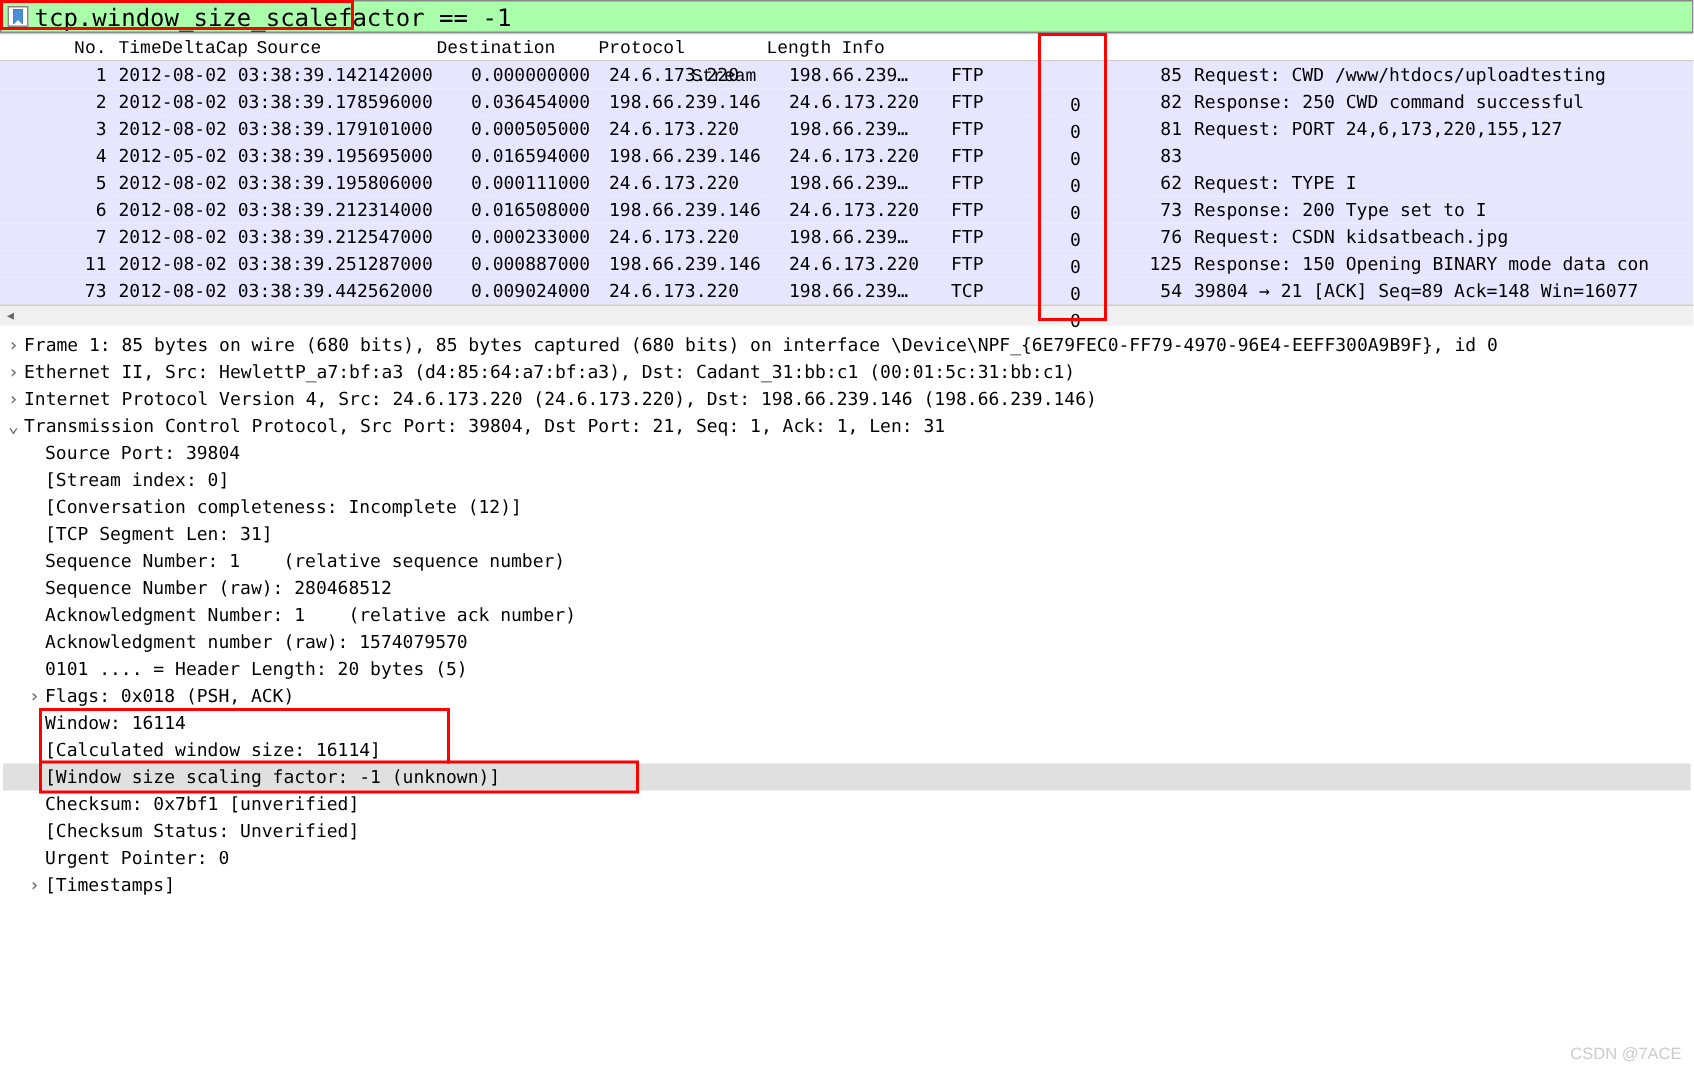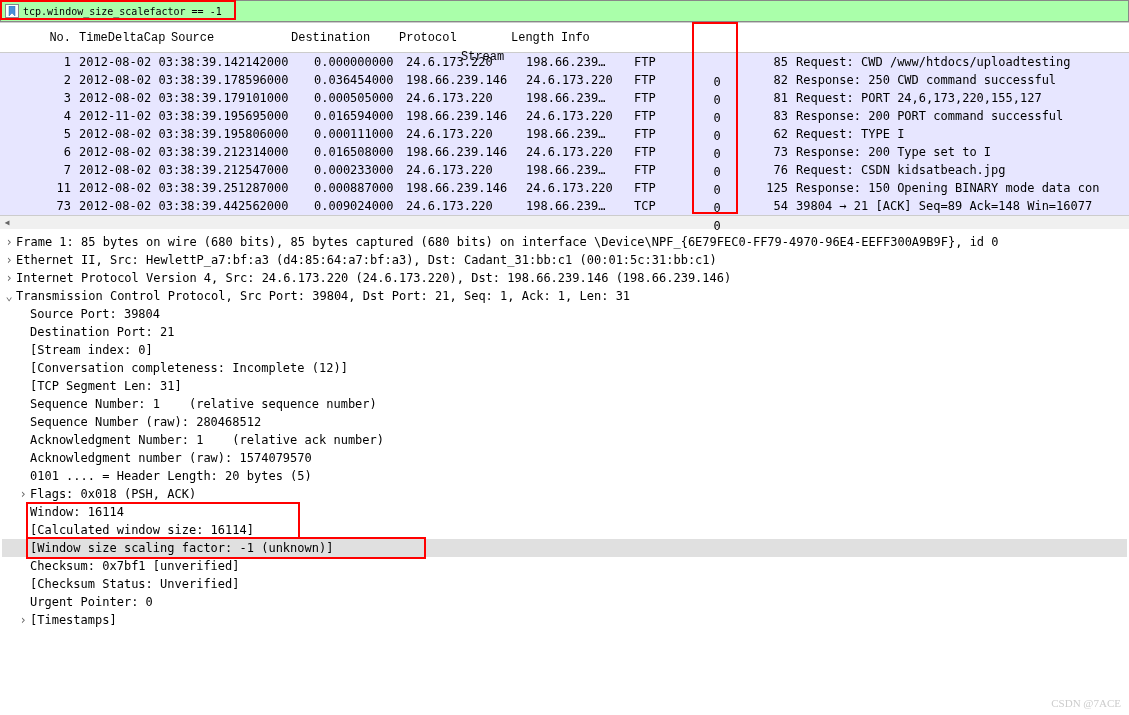--- a/index.html
+++ b/index.html
@@ -1,23 +1,23 @@
 <!DOCTYPE html>
 <html><head>
 <meta charset="utf-8">
 <style>
 * { margin:0; padding:0; box-sizing:border-box; }
 body { font-family: "Consolas","Courier New",monospace; font-size:12px; background:#fff; color:#000; width:1129px; height:715px; overflow:hidden; position:relative; }
 .filter-bar { background:#aaffaa; border:1px solid #888; display:flex; align-items:center; padding:2px 4px; height:22px; }
 .filter-bar .bookmark-icon { width:14px; height:14px; border:1px solid #888; background:#fff; display:flex; align-items:center; justify-content:center; margin-right:4px; position:relative; }
 .filter-bar .bookmark-icon svg { width:10px; height:10px; }
-.filter-text { font-family:monospace; font-size:10px; position:relative; }
+.filter-text { font-family:monospace; font-size:16px; position:relative; }
 .red-box-filter { position:absolute; left:0px; top:0px; width:236px; height:20px; border:2px solid red; pointer-events:none; }
 .packet-list { border-top:1px solid #ccc; }
-.header-row { display:flex; background:#fff; border-bottom:1px solid #ccc; height:30px; align-items:center; }
+.header-row { display:flex; background:#fff; border-bottom:1px solid #ccc; height:18px; align-items:center; }
 .header-row > div, .packet-row > div { padding:1px 4px; white-space:nowrap; overflow:hidden; }
 .col-no { width:75px; text-align:right; padding-right:10px;}
 .col-time { width:235px; }
 .col-delta { width:92px; }
 .col-src { width:120px; }
 .col-dst { width:108px; }
 .col-proto { width:62px; }
 .col-stream { width:50px; text-align:center;margin-top:39px; }
 .col-len { width:50px; text-align:right; padding-right:8px;}
 .col-info { flex:1; }
@@ -25,21 +25,21 @@
 .red-box-stream { position:absolute; left:692px; top:22px; width:46px; height:192px; border:2px solid red; pointer-events:none; z-index:5;}
 .scroll-h { height:14px; background:#f0f0f0; border-top:1px solid #ccc; display:flex; align-items:center;}
 .scroll-h .thumb-arrow { width:14px; height:14px; display:flex;align-items:center;justify-content:center;color:#666;}
 .details { padding:4px 2px; font-family:monospace; font-size:12px; line-height:18px; overflow:auto; height:calc(715px - 22px - 18px - 162px - 14px - 6px);}
 .details .line { white-space:pre; display:flex; align-items:center;}
 .details .toggle { width:14px; display:inline-flex; justify-content:center; color:#666; cursor:pointer;}
 .details .indent1 { padding-left:28px; }
 .details .sel-line { background:#e0e0e0; }
 .red-box-win { position:absolute; left:24px; width:274px; height:40px; border:2px solid red; pointer-events:none; }
 .red-box-scale { position:absolute; left:24px; width:400px; height:22px; border:2px solid red; pointer-events:none; }
-.watermark { position:absolute; right:8px; bottom:6px; color:#ccc; font-size:11px; font-family:Liberation Serif, serif;text-align:center;}
+.watermark { position:absolute; right:8px; bottom:6px; color:#ccc; font-size:11px; font-family:Liberation Sans, sans-serif;text-align:center;}
 </style>
 </head>
 <body>
 
 <div class="filter-bar">
   <span class="bookmark-icon">
     <svg viewBox="0 0 10 10">
         <path d="M2 0 H8 V10 L5 7 L2 10 Z" fill="#4a90d9" stroke="#2a70b9" stroke-width="0.5"></path>
       </svg>
   </span>
@@ -87,28 +87,27 @@
         <div class="col-delta">0.000505000</div>
         <div class="col-src">24.6.173.220</div>
         <div class="col-dst">198.66.239…</div>
         <div class="col-proto">FTP</div>
         <div class="col-stream">0</div>
         <div class="col-len">81</div>
         <div class="col-info">Request: PORT 24,6,173,220,155,127</div>
       </div>
       <div class="packet-row">
         <div class="col-no">4</div>
-        <div class="col-time">2012-11-02 03:38:39.195695000</div>
+        <div class="col-time">2012-05-02 03:38:39.195695000</div>
         <div class="col-delta">0.016594000</div>
         <div class="col-src">198.66.239.146</div>
         <div class="col-dst">24.6.173.220</div>
         <div class="col-proto">FTP</div>
         <div class="col-stream">0</div>
         <div class="col-len">83</div>
-        <div class="col-info">Response: 200 PORT command successful</div>
       </div>
       <div class="packet-row">
         <div class="col-no">5</div>
         <div class="col-time">2012-08-02 03:38:39.195806000</div>
         <div class="col-delta">0.000111000</div>
         <div class="col-src">24.6.173.220</div>
         <div class="col-dst">198.66.239…</div>
         <div class="col-proto">FTP</div>
         <div class="col-stream">0</div>
         <div class="col-len">62</div>
@@ -165,21 +164,20 @@
 <div class="scroll-h">
   <span class="thumb-arrow">◂</span>
 </div>
 
 <div class="details">
   <div class="line"><span class="toggle">›</span><span>Frame 1: 85 bytes on wire (680 bits), 85 bytes captured (680 bits) on interface \Device\NPF_{6E79FEC0-FF79-4970-96E4-EEFF300A9B9F}, id 0</span></div>
   <div class="line"><span class="toggle">›</span><span>Ethernet II, Src: HewlettP_a7:bf:a3 (d4:85:64:a7:bf:a3), Dst: Cadant_31:bb:c1 (00:01:5c:31:bb:c1)</span></div>
   <div class="line"><span class="toggle">›</span><span>Internet Protocol Version 4, Src: 24.6.173.220 (24.6.173.220), Dst: 198.66.239.146 (198.66.239.146)</span></div>
   <div class="line"><span class="toggle">⌄</span><span>Transmission Control Protocol, Src Port: 39804, Dst Port: 21, Seq: 1, Ack: 1, Len: 31</span></div>
   <div class="line indent1"><span>Source Port: 39804</span></div>
-  <div class="line indent1"><span>Destination Port: 21</span></div>
   <div class="line indent1"><span>[Stream index: 0]</span></div>
   <div class="line indent1"><span>[Conversation completeness: Incomplete (12)]</span></div>
   <div class="line indent1"><span>[TCP Segment Len: 31]</span></div>
   <div class="line indent1"><span>Sequence Number: 1    (relative sequence number)</span></div>
   <div class="line indent1"><span>Sequence Number (raw): 280468512</span></div>
   <div class="line indent1"><span>Acknowledgment Number: 1    (relative ack number)</span></div>
   <div class="line indent1"><span>Acknowledgment number (raw): 1574079570</span></div>
   <div class="line indent1"><span>0101 .... = Header Length: 20 bytes (5)</span></div>
   <div class="line"><span class="toggle" style="margin-left:14px">›</span><span>Flags: 0x018 (PSH, ACK)</span></div>
   <div style="position:relative">

